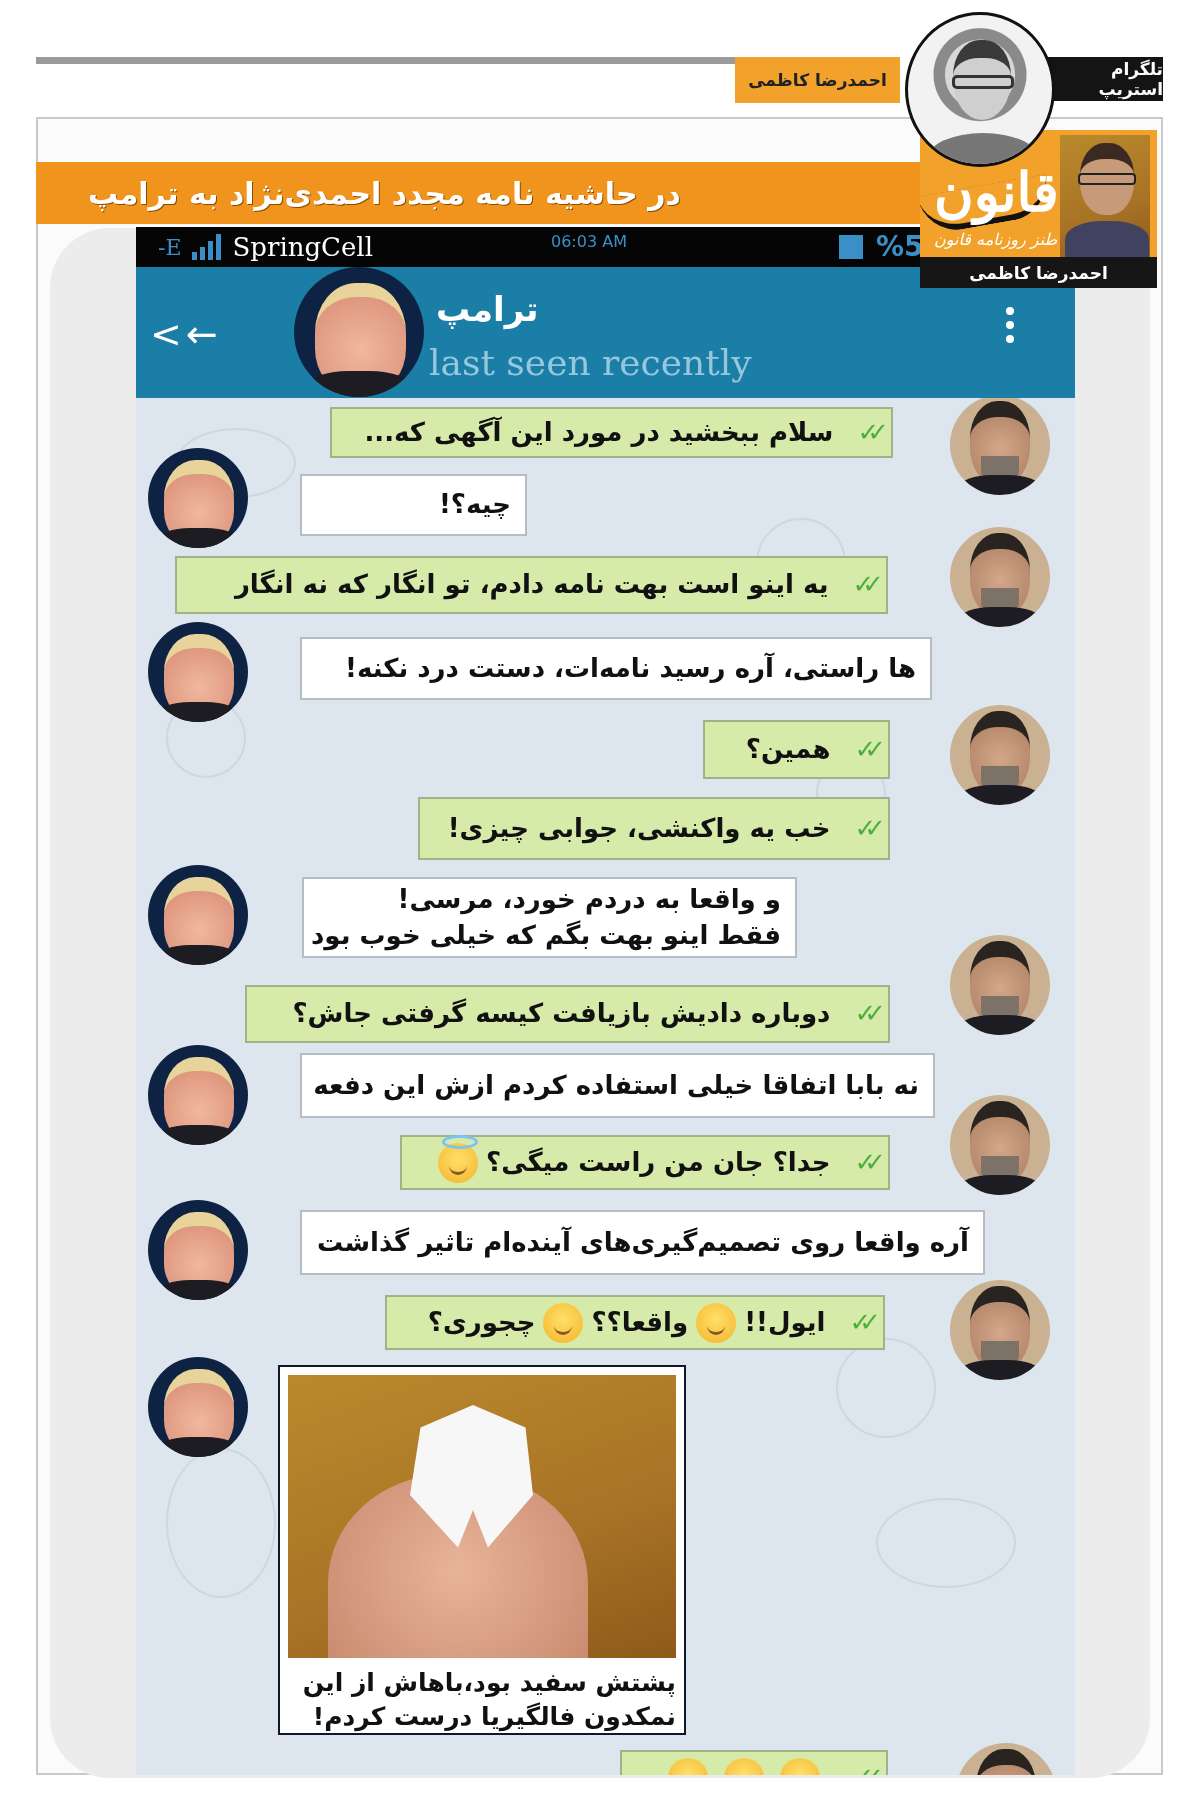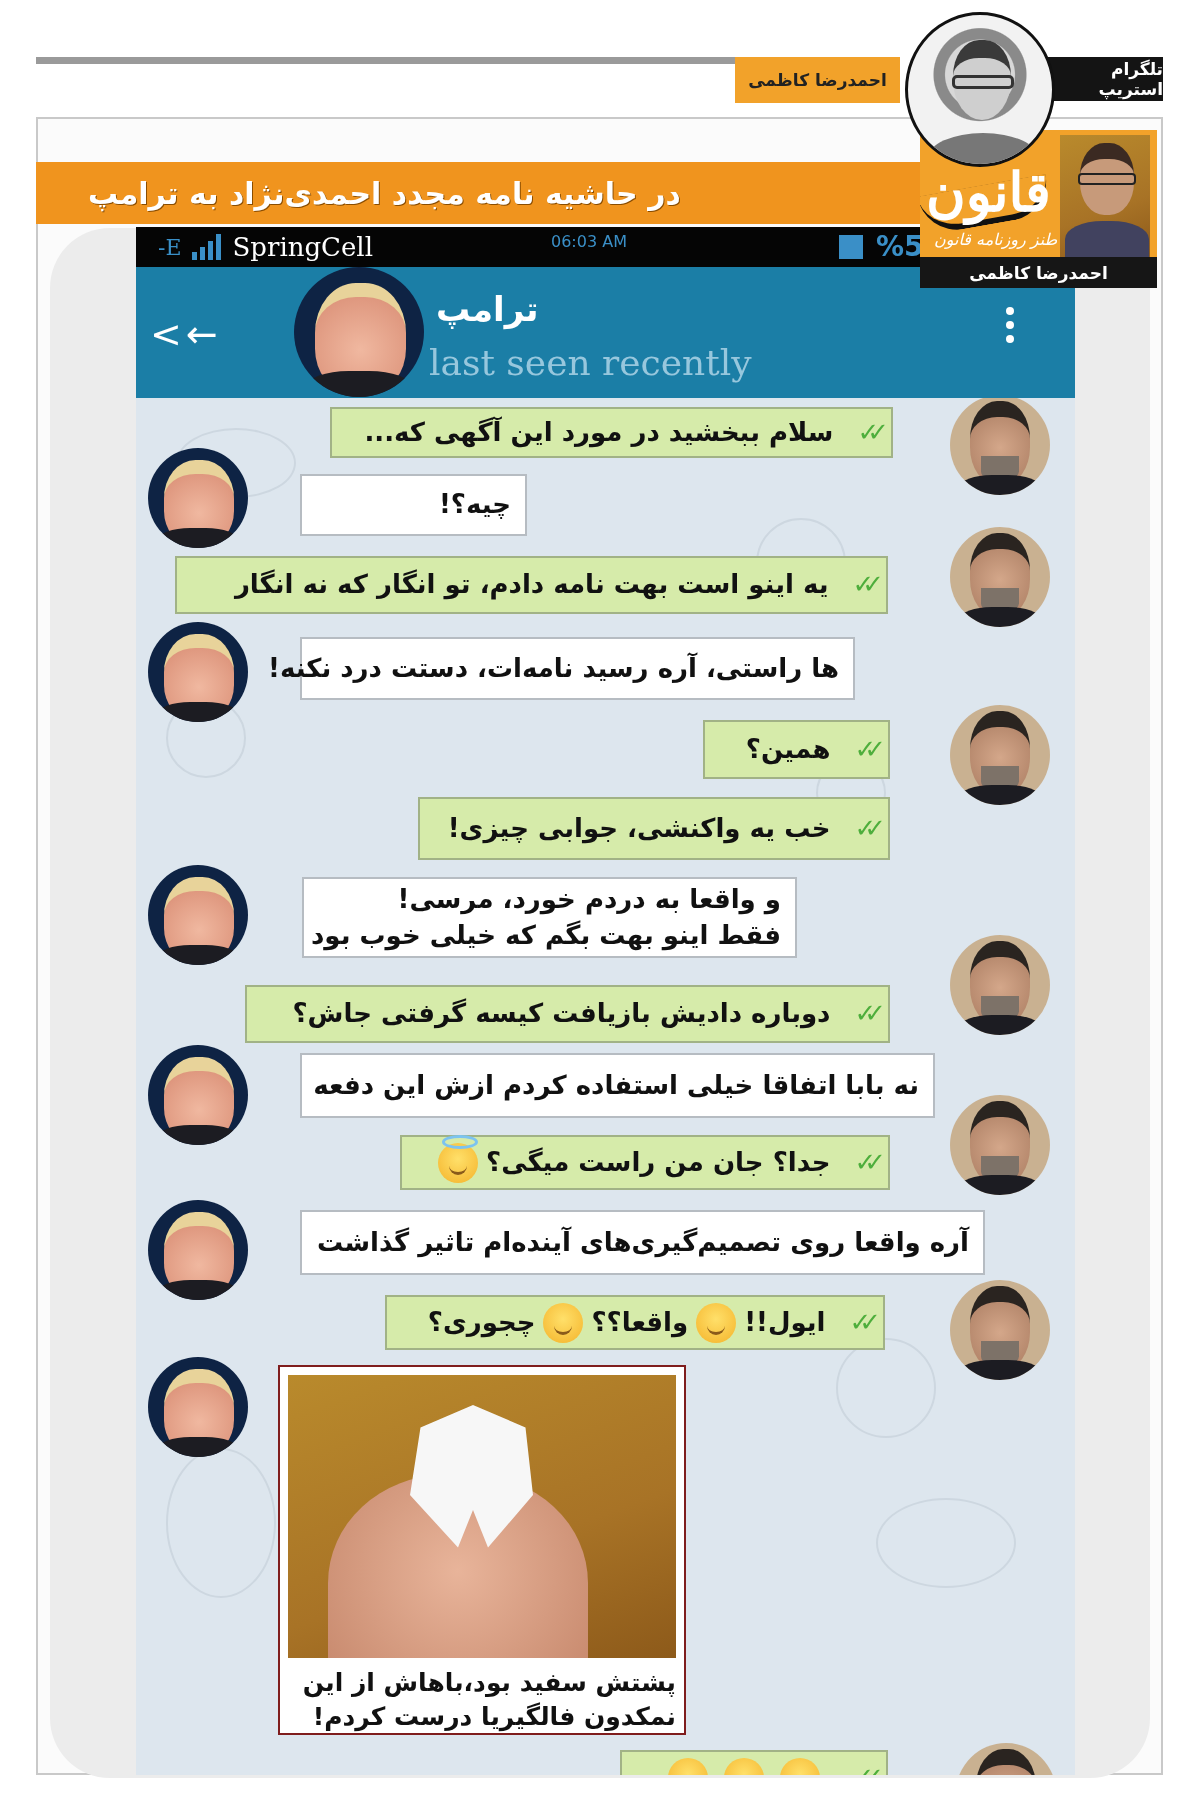--- a/index.html
+++ b/index.html
@@ -18,21 +18,21 @@
   .portrait .body { position: absolute; left: 20px; top: 118px; width: 110px; height: 50px; border-radius: 50% 50% 0 0; background: #777; }
 
   .frame { position: absolute; left: 36px; top: 117px; width: 1127px; height: 1658px; border: 2px solid #c9c9c9; background: #fbfbfb; }
   .frame-bg { position: absolute; left: 50px; top: 228px; width: 1100px; height: 1550px; border-radius: 60px; background: #ececec; }
 
   .title-banner { position: absolute; left: 36px; top: 162px; width: 890px; height: 62px; background: #f0941e;
     color: #fff; font-weight: bold; font-size: 30px; display: flex; align-items: center; padding-left: 52px; direction: rtl; justify-content: flex-end; }
   .title-banner span { text-shadow: 1px 1px 0 #8a4d00; }
 
   .promo { position: absolute; left: 920px; top: 130px; width: 237px; height: 158px; background: #f2a22a; z-index: 4; overflow: hidden; }
-  .promo .logo { position: absolute; left: 6px; top: 30px; font-size: 54px; color: #fff; font-weight: bold; direction: rtl; font-family: "DejaVu Serif", serif; }
+  .promo .logo { position: absolute; left: 14px; top: 30px; font-size: 54px; color: #fff; font-weight: bold; direction: rtl; font-family: "DejaVu Serif", serif; }
   .promo .swoosh { position: absolute; left: 0; top: 55px; width: 130px; height: 40px; border-bottom: 6px solid #111; border-radius: 0 0 60px 60px; transform: rotate(-10deg); }
   .promo .sub { position: absolute; left: 14px; top: 100px; font-size: 16px; color: #fff; direction: rtl; font-style: italic; }
   .promo .photo { position: absolute; left: 140px; top: 5px; width: 90px; height: 122px; }
   .promo .photo .head { position: absolute; left: 20px; top: 8px; width: 54px; height: 72px; border-radius: 45%; background: #c79a7a; border-top: 16px solid #3b2a22; }
   .promo .photo .glasses { position: absolute; left: 18px; top: 38px; width: 58px; height: 12px; border: 2px solid #222; border-radius: 4px; }
   .promo .photo .shirt { position: absolute; left: 5px; top: 86px; width: 84px; height: 40px; border-radius: 45% 45% 0 0; background: #41425f; }
   .promo .name { position: absolute; left: 0; bottom: 0; width: 100%; height: 31px; background: #161616; color: #fff;
     font-size: 17px; font-weight: bold; display: flex; align-items: center; justify-content: center; direction: rtl; }
 
   .statusbar { position: absolute; left: 136px; top: 227px; width: 790px; height: 40px; background: #050505; display: flex; align-items: center; }
@@ -65,21 +65,21 @@
   .emoji.halo::before { content: ""; position: absolute; left: 4px; top: -8px; width: 30px; height: 8px; border: 3px solid #7cc3f0; border-radius: 50%; }
 
   .avatar { position: absolute; width: 100px; height: 100px; border-radius: 50%; overflow: hidden; }
   .avatar.t { background: #0e2344; }
   .avatar.a { background: #c9b191; }
   .face-t { position: absolute; left: 16%; top: 12%; width: 70%; height: 85%; border-radius: 45% 45% 40% 40%; background: radial-gradient(circle at 50% 55%, #f0b8a0, #d98d74); border-top: 14px solid #e8d39a; }
   .face-a { position: absolute; left: 20%; top: 6%; width: 60%; height: 84%; border-radius: 45% 45% 45% 45%; background: radial-gradient(circle at 50% 45%, #d4a78a, #a97b60); border-top: 16px solid #2a2420; }
   .face-a::after { content: ""; position: absolute; left: 18%; top: 58%; width: 64%; height: 36%; border-radius: 0 0 40% 40%; background: #7d7268; }
   .suit { position: absolute; left: 10%; top: 80%; width: 80%; height: 30%; background: #1c1c22; border-radius: 40% 40% 0 0; }
 
-  .photo-bubble { position: absolute; left: 142px; top: 967px; width: 408px; height: 370px; background: #fff; border: 2px solid #7f1d1d; padding: 8px; direction: rtl; }
+  .photo-bubble { position: absolute; left: 142px; top: 967px; width: 408px; height: 370px; background: #fff; border: 2px solid #0f172a; padding: 8px; direction: rtl; }
   .photo { width: 388px; height: 283px; background: linear-gradient(160deg, #b98a2c 0%, #a87326 60%, #8d5a1a 100%); position: relative; overflow: hidden; }
   .paper { position: absolute; left: 110px; top: 30px; width: 150px; height: 150px; background: #f7f7f7; clip-path: polygon(15% 15%, 50% 0, 85% 15%, 90% 60%, 60% 95%, 50% 70%, 40% 95%, 8% 60%); }
   .hand { position: absolute; left: 40px; top: 100px; width: 260px; height: 240px; background: radial-gradient(circle at 50% 40%, #e8b49a, #c28266); border-radius: 45% 45% 10% 10%; }
   .caption { font-size: 25px; font-weight: bold; color: #111; margin-top: 8px; line-height: 1.35; text-align: right; white-space: nowrap; }
 </style>
 </head>
 <body>
 
 <div class="rule"></div>
 <div class="byline">احمدرضا کاظمی</div>
@@ -170,21 +170,21 @@
     </div>
   <div class="bubble out" style="left:39px;top:158px;width:713px;height:58px">
     <span class="check">✓✓</span>
     <span>یه اینو است بهت نامه دادم، تو انگار که نه انگار</span>
   </div>
 
   <div class="avatar t" style="left:12px;top:224px">
       <div class="face-t"></div>
       <div class="suit"></div>
     </div>
-  <div class="bubble in" style="left:164px;top:239px;width:555px;height:63px">
+  <div class="bubble in" style="left:164px;top:239px;width:632px;height:63px">
     <span>ها راستی، آره رسید نامه‌ات، دستت درد نکنه!</span>
   </div>
 
   <div class="avatar a" style="left:814px;top:307px">
       <div class="face-a"></div>
       <div class="suit"></div>
     </div>
   <div class="bubble out" style="left:567px;top:322px;width:187px;height:59px">
     <span class="check">✓✓</span>
     <span>همین؟</span>

